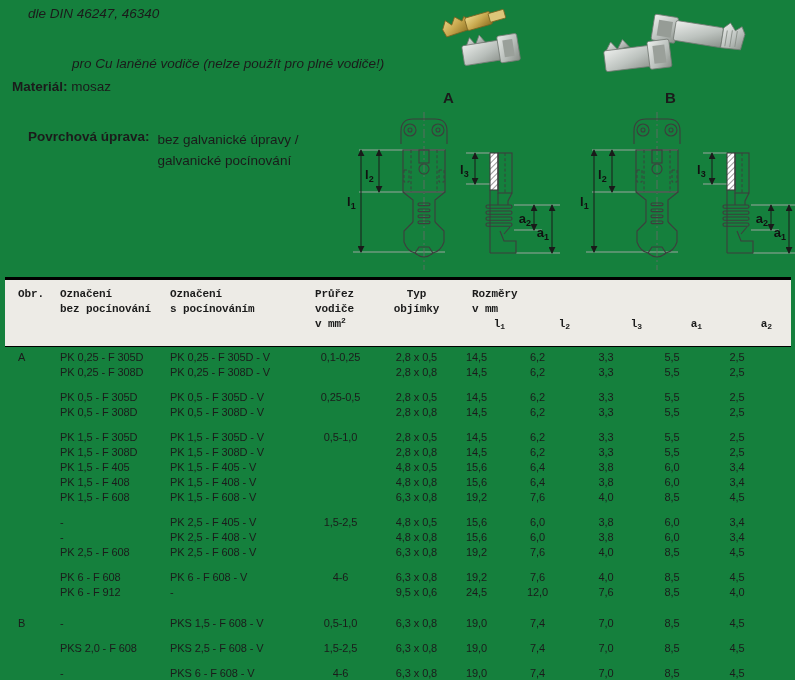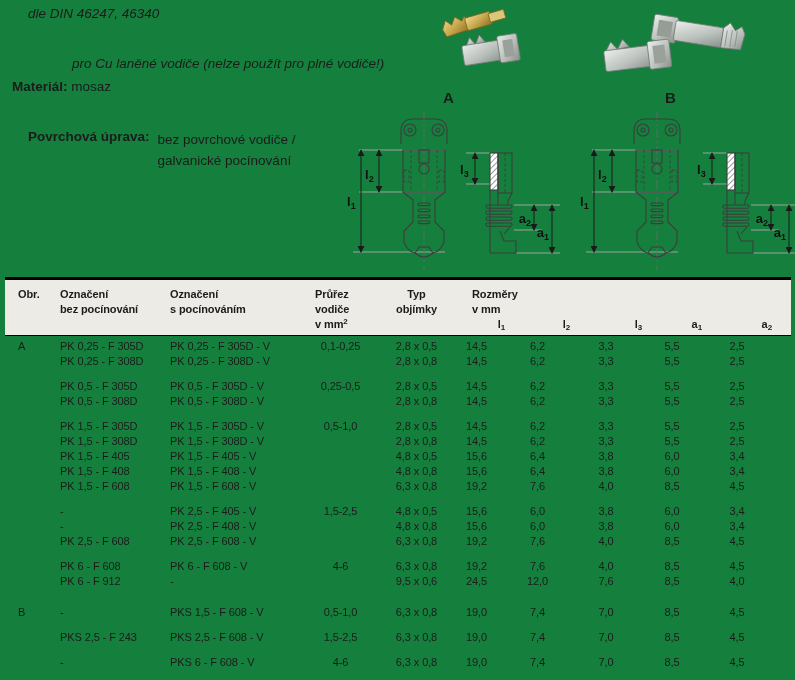--- a/index.html
+++ b/index.html
@@ -39,21 +39,21 @@
   .gold{fill:url(#gGold);stroke:#7c6320;stroke-width:0.8;}
   .goldlite{fill:#dcc679;stroke:#7c6320;stroke-width:0.8;}
   .steel{fill:url(#gSteel);stroke:#747a74;stroke-width:0.8;}
   .steel2{fill:url(#gSteel2);stroke:#747a74;stroke-width:0.8;}
   .sline{stroke:#8b918b;fill:none;stroke-width:0.9;}
 
   
   .catalog{position:absolute;left:5px;top:277px;width:786px;border-top:3px solid #000;}
   table{border-collapse:collapse;table-layout:fixed;width:100%;
         font-size:11px;letter-spacing:-0.1px;}
-  thead tr{background:#edebe6;height:55px;}
+  thead tr{background:#edebe6;height:66px;font-family:Liberation Mono, monospace;}
   thead{border-bottom:1.5px solid #000;}
   th{vertical-align:top;padding:7px 0 0 0;font-weight:bold;text-align:left;
      line-height:15px;font-size:11px;}
   th.c-cross{padding-left:2px;}
   th.c-typ,td.c-typ{padding-left:17px;text-align:center;}
   .dsub{text-align:right;}
   .c-dim:not(.cd-first) .dsub{padding-top:30px;}
   .cd-first .dh{padding-left:24px;}
   td{height:15px;line-height:15px;padding:0;white-space:nowrap;overflow:hidden;}
   td.c-obr{padding-left:13px;}
@@ -73,21 +73,21 @@
 
   <div class="intro-line it" id="din-line">dle DIN 46247, 46340</div>
   <div class="intro-line it" id="usage-line">pro Cu laněné vodiče (nelze použít pro plné vodiče!)</div>
   <div class="intro-line" id="material-line">
     <span class="lbl">Materiál:</span>
     <span>mosaz</span>
   </div>
   <div class="intro-line" id="surface-line">
     <span class="lbl">Povrchová úprava:</span>
     <span class="val2">
-      <span>bez povrchové vodiče /</span><br>
+      <span>bez galvanické úpravy /</span><br>
       <span>galvanické pocínování</span>
     </span>
   </div>
 
   <svg class="photo" id="photo-a" width="115" height="82" viewBox="0 0 115 82">
     <defs>
       <linearGradient id="gGold" x1="0" y1="0" x2="1" y2="1">
         <stop offset="0" stop-color="#ecd98b"></stop>
           <stop offset="0.5" stop-color="#c9a94f"></stop>
           <stop offset="1" stop-color="#8d6f22"></stop>
@@ -475,21 +475,21 @@
             <td class="c-d">7,0</td>
             <td class="c-d">8,5</td>
             <td class="c-d">4,5</td>
             <td class="c-fill"></td>
           </tr>
           <tr class="sp">
             <td colspan="11" style="height: 10px;"></td>
           </tr>
           <tr>
             <td class="c-obr"></td>
-            <td class="c-n1">PKS 2,5 - F 243</td>
+            <td class="c-n1">PKS 2,0 - F 608</td>
             <td class="c-n2">PKS 2,5 - F 608 - V</td>
             <td class="c-cross">1,5-2,5</td>
             <td class="c-typ">6,3 x 0,8</td>
             <td class="c-d">19,0</td>
             <td class="c-d">7,4</td>
             <td class="c-d">7,0</td>
             <td class="c-d">8,5</td>
             <td class="c-d">4,5</td>
             <td class="c-fill"></td>
           </tr>

